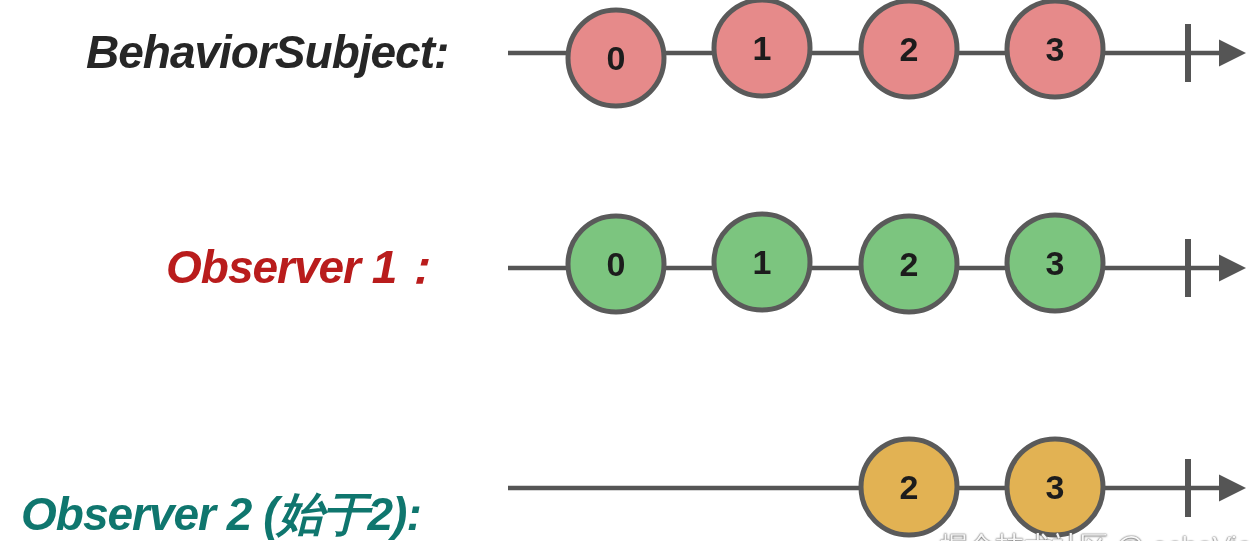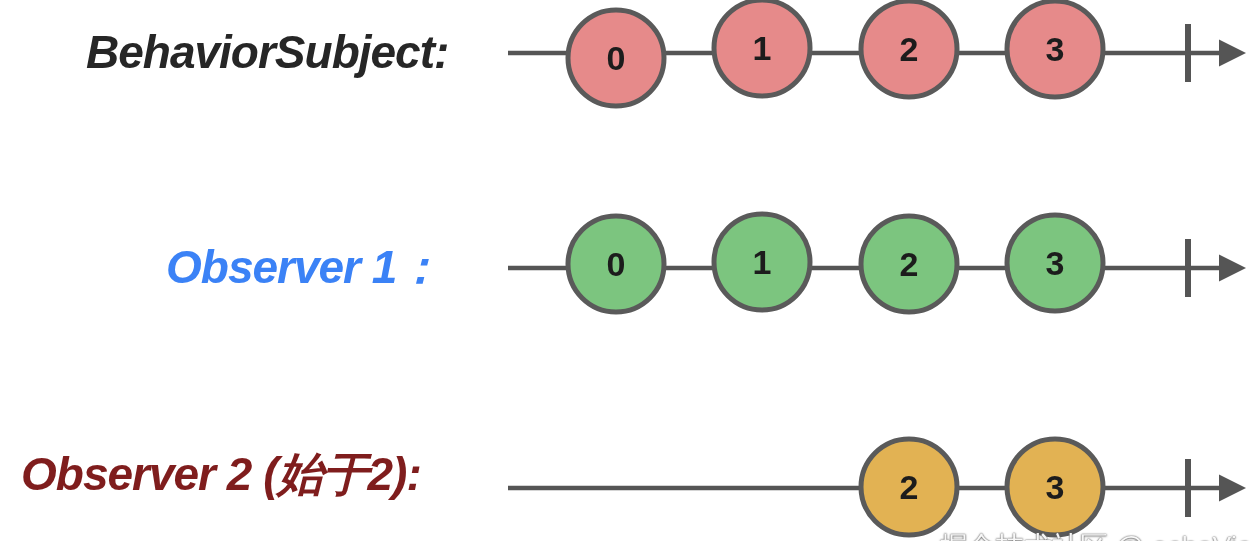--- a/index.html
+++ b/index.html
@@ -80,19 +80,19 @@
       <line x1="1188" y1="459" x2="1188" y2="517" stroke="#555555" stroke-width="6"></line>
       <path d="M 1246 488 L 1219 474.5 L 1219 501.5 Z" fill="#555555"></path>
       <circle cx="909" cy="487" r="48" fill="#e2b253" stroke="#5a5a5a" stroke-width="5"></circle>
       <text x="909" y="499" text-anchor="middle" fill="#1c1c1c" font-size="34" class="marble-value-text">2</text>
       <circle cx="1055" cy="487" r="48" fill="#e2b253" stroke="#5a5a5a" stroke-width="5"></circle>
       <text x="1055" y="499" text-anchor="middle" fill="#1c1c1c" font-size="34" class="marble-value-text">3</text>
     </svg>
 
   <div class="row-label" style="left: 86px; top: 29px; color: rgb(38, 38, 38); text-align: right;">BehaviorSubject:</div>
 
-  <div class="row-label" style="left: 166px; top: 244px; color: #3b82f6;">Observer 1：</div>
+  <div class="row-label" style="left: 166px; top: 244px; color: #b91c1c;">Observer 1：</div>
 
-  <div class="row-label" style="left: 21px; top: 451px; color: #7f1d1d;">Observer 2 (始于2):</div>
+  <div class="row-label" style="left: 21px; top: 491px; color: #0f766e;">Observer 2 (始于2):</div>
 
   <div class="watermark">掘金技术社区 @ echoVic</div>
 
 </div>
 
 </body></html>

